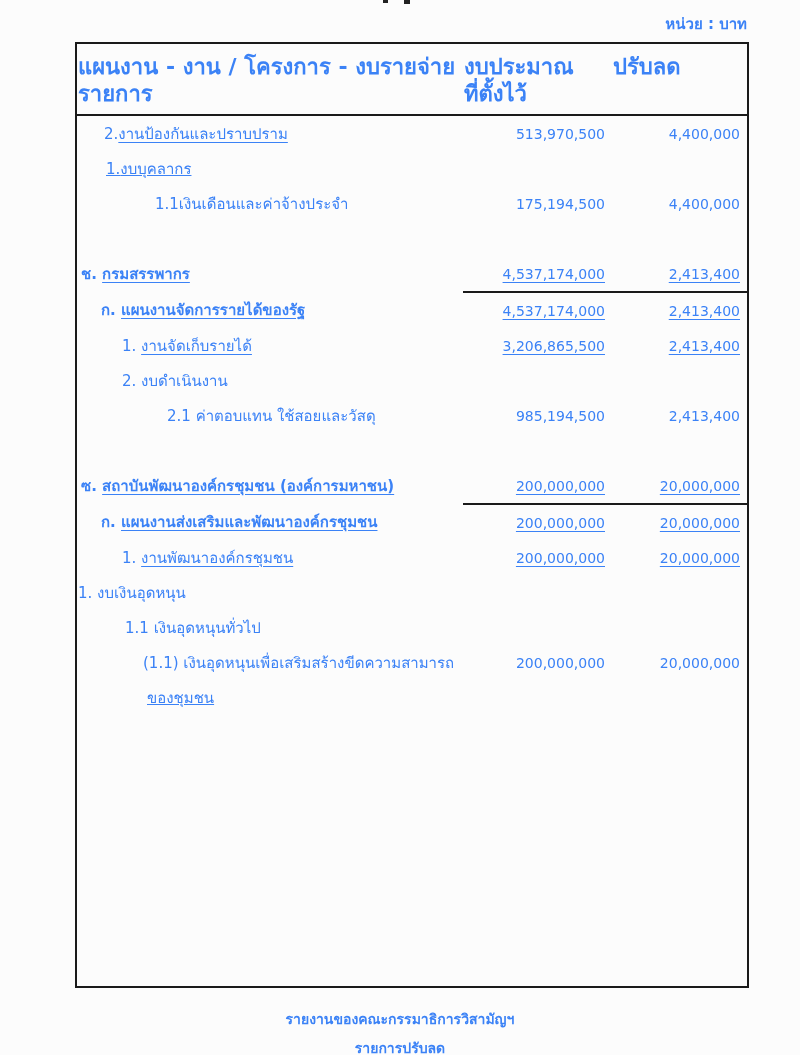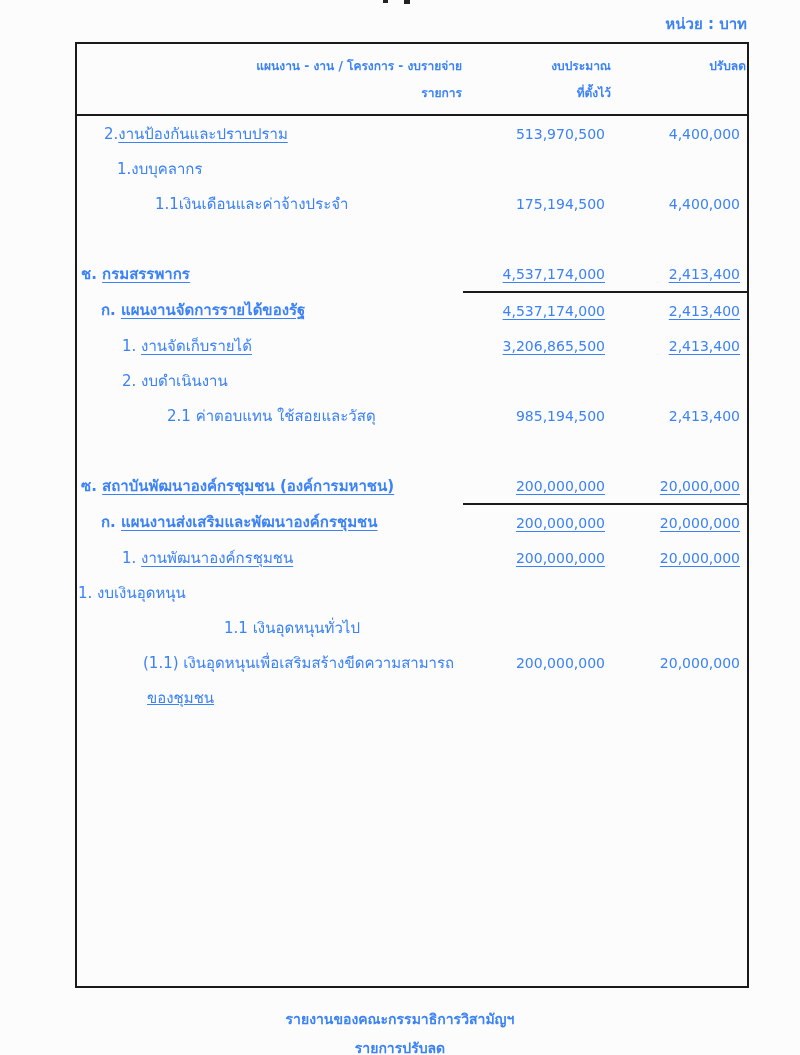--- a/index.html
+++ b/index.html
@@ -37,26 +37,26 @@
     border:0;
   }
   table.budget { border:2px solid #1a1a1a; }
   col.c1 { width:387px; }
   col.c2 { width:149px; }
   col.c3 { width:136px; }
 
   tr.hdr th {
     border-bottom:2px solid #1a1a1a;
     font-weight:bold;
-    font-size:12px;
+    font-size:22px;
     vertical-align:top;
     padding-top:9px;
     height:60px;
     line-height:27px;
-    text-align:right;
+    text-align:left;
   }
   th.amt-h, td.amt { border-left:2px solid #1a1a1a; }
 
   tr.data td { height:33px; vertical-align:middle; font-size:15px; }
   tr.data td.item { padding-right:4px; white-space:nowrap; overflow:hidden; }
   tr.data td.amt { text-align:right; padding-right:7px; font-size:14px; }
   tr.data.bold td.item { font-weight:bold; font-size:15px; }
   span.u { text-decoration:underline; text-underline-offset:3px; }
   td.amt span.u { text-decoration:underline; text-underline-offset:3px; }
   tr.sep td.amt { border-top:2px solid #1a1a1a; }
@@ -101,21 +101,21 @@
           <div>ปรับลด</div>
         </th>
       </tr>
 
     <tr class="data">
           <td class="item" style="padding-left: 27px;"><span>2.</span><span class="u">งานป้องกันและปราบปราม</span></td>
           <td class="amt"><span class="">513,970,500</span></td>
           <td class="amt"><span class="">4,400,000</span></td>
         </tr>
         <tr class="data">
-          <td class="item" style="padding-left: 40px;"><span>1.</span><span class="">งบบุคลากร</span></td>
+          <td class="item" style="padding-left: 29px; text-decoration: underline;"><span>1.</span><span class="">งบบุคลากร</span></td>
           <td class="amt"></td>
           <td class="amt"></td>
         </tr>
         <tr class="data">
           <td class="item" style="padding-left: 78px;"><span>1.1</span><span class="">เงินเดือนและค่าจ้างประจำ</span></td>
           <td class="amt"><span class="">175,194,500</span></td>
           <td class="amt"><span class="">4,400,000</span></td>
         </tr>
         <tr class="data">
           <td class="item"></td>
@@ -166,21 +166,21 @@
           <td class="item" style="padding-left: 45px;"><span>1. </span><span class="u">งานพัฒนาองค์กรชุมชน</span></td>
           <td class="amt"><span class="u">200,000,000</span></td>
           <td class="amt"><span class="u">20,000,000</span></td>
         </tr>
         <tr class="data">
           <td class="item" style=""><span>1. </span><span class="">งบเงินอุดหนุน</span></td>
           <td class="amt"></td>
           <td class="amt"></td>
         </tr>
         <tr class="data">
-          <td class="item" style="padding-left: 48px; text-align: center;"><span>1.1 </span><span class="">เงินอุดหนุนทั่วไป</span></td>
+          <td class="item" style="padding-left: 48px;"><span>1.1 </span><span class="">เงินอุดหนุนทั่วไป</span></td>
           <td class="amt"></td>
           <td class="amt"></td>
         </tr>
         <tr class="data">
           <td class="item" style="padding-left: 66px;"><span>(1.1) </span><span class="">เงินอุดหนุนเพื่อเสริมสร้างขีดความสามารถ</span></td>
           <td class="amt"><span class="">200,000,000</span></td>
           <td class="amt"><span class="">20,000,000</span></td>
         </tr>
         <tr class="data">
           <td class="item" style="padding-left: 70px; text-decoration: underline;"><span></span><span class="">ของชุมชน</span></td>

